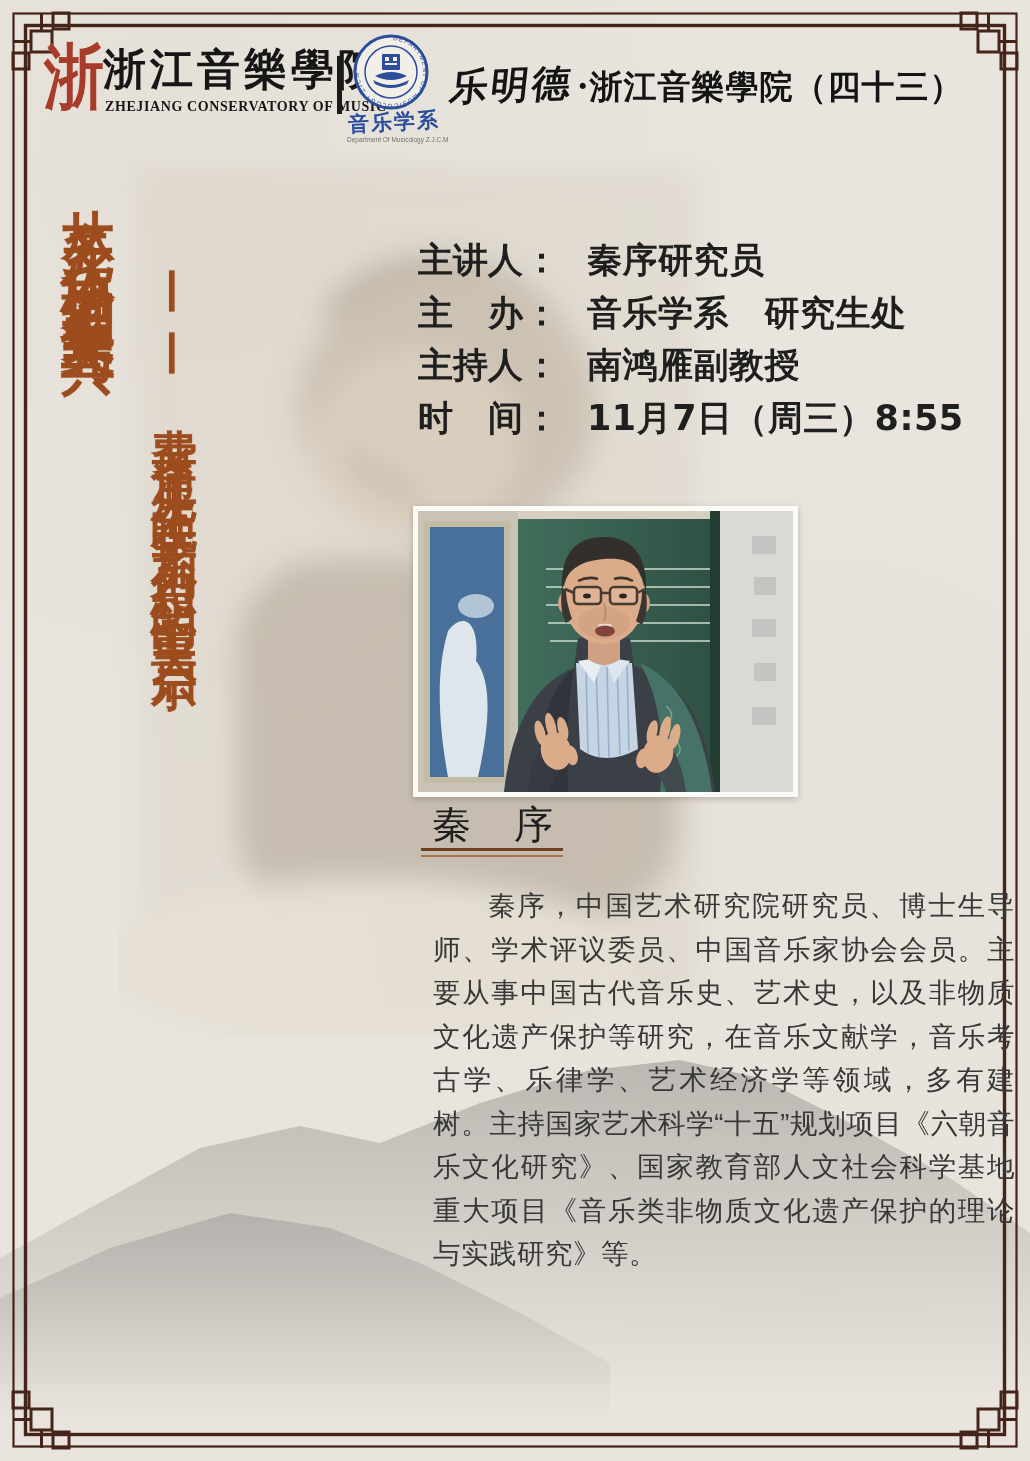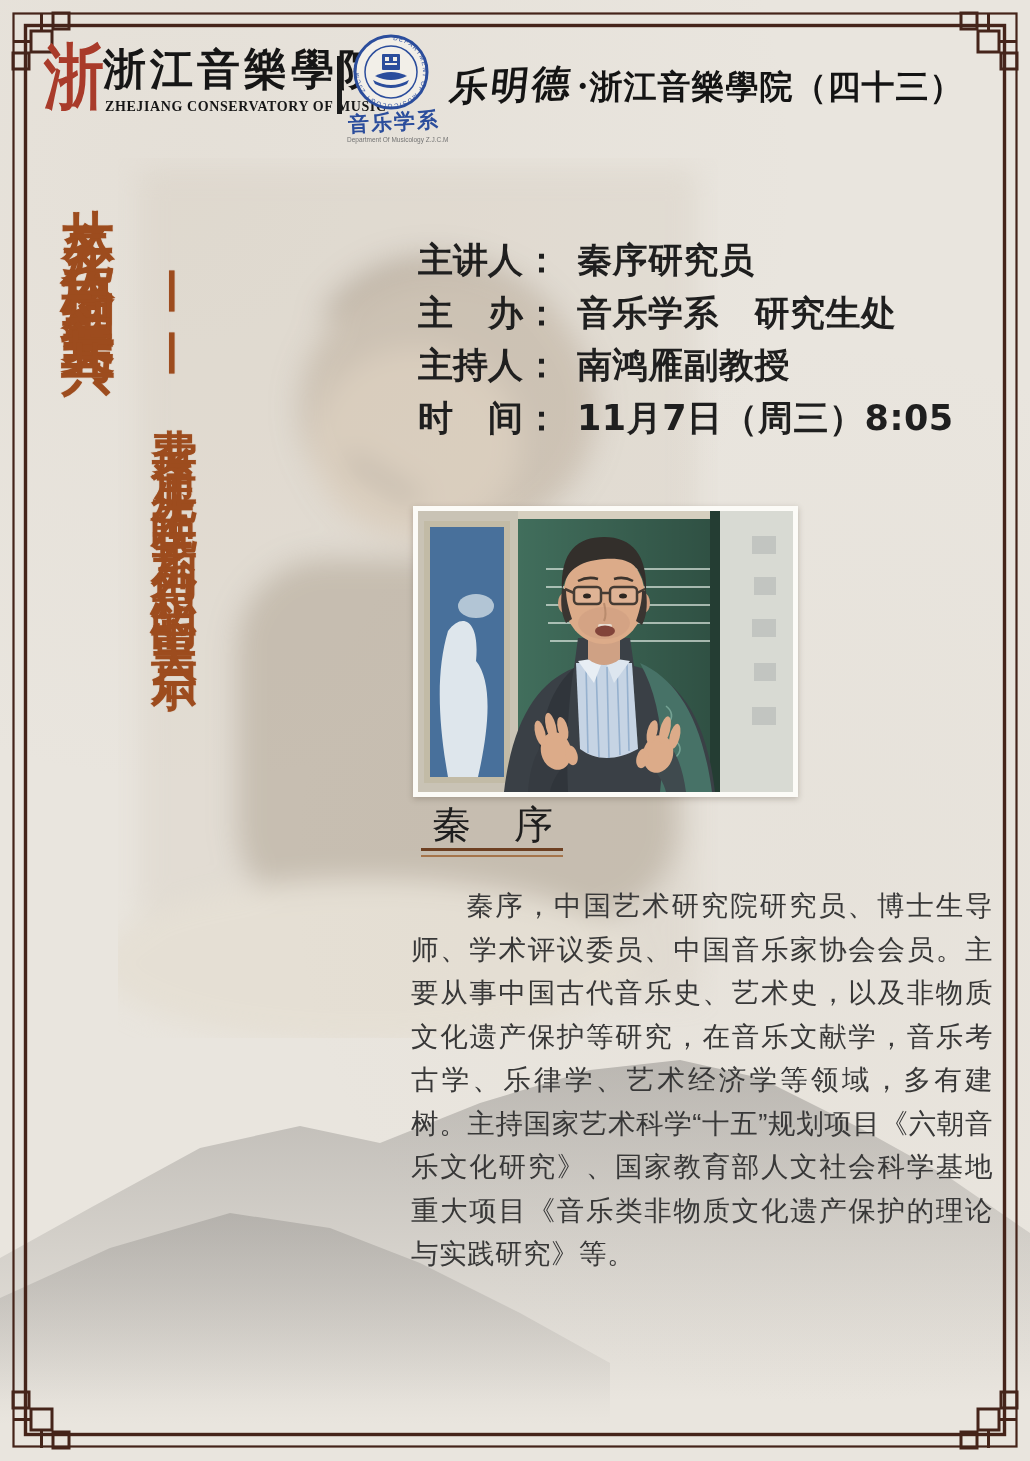--- a/index.html
+++ b/index.html
@@ -35,32 +35,32 @@
   
   .vcol{writing-mode:vertical-rl; color:#9d4c1e; font-weight:bold;
         text-shadow:0 0 1px rgba(157,76,30,.45); white-space:nowrap;}
   .vcol1{left:52px; top:166px; font-size:54px; letter-spacing:12px; height:820px;}
   .vcol2{left:144px; top:268px; font-size:46px; letter-spacing:16px; height:1140px;}
 
   
   .info{left:418px; top:234px; width:590px; color:#1f1f1f; font-weight:bold;}
   .info .row{height:52.5px; font-size:35px; line-height:52.5px; white-space:nowrap;}
   .info .label{display:inline-block; width:106px;}
-  .info .value{margin-left:18px; font-family:"DejaVu Sans", sans-serif;
+  .info .value{margin-left:28px; font-family:"DejaVu Sans", sans-serif;
         font-weight:bold; letter-spacing:0.5px;}
 
   
   .photo{left:413px; top:506px; width:375px; height:281px; background:#fff;
         border:5px solid #fcfbf7; box-shadow:0 2px 6px rgba(60,45,30,.25);}
   .caption{left:432px; top:798px; font-size:39px; color:#1e1e1e; letter-spacing:2px;}
   .cap-line1{left:421px; top:848px; width:142px; height:3px; background:#6e4022;}
   .cap-line2{left:421px; top:855px; width:142px; height:2px; background:#a5744a;}
 
   
-  .bio{left:411px; top:884px; width:582px; font-size:27.5px; line-height:43.5px;
+  .bio{left:433px; top:884px; width:582px; font-size:27.5px; line-height:43.5px;
         color:#383838; font-family:"Liberation Sans", sans-serif;
         text-align:justify; text-indent:2em; letter-spacing:0.5px;}
 
   .ghost{left:118px; top:158px; width:600px; height:880px; pointer-events:none;}
   .mountains{left:0; top:1048px; width:1030px; height:413px; pointer-events:none;}
   .frame{left:0; top:0; width:1030px; height:1461px; pointer-events:none;}
 </style>
 </head>
 <body>
 
@@ -140,21 +140,21 @@
     <span class="script">乐明德</span><span>·浙江音樂學院（四十三）</span>
   </div>
 
   <div class="abs vcol vcol1">从多元一体格局到美美与共</div>
   <div class="abs vcol vcol2">——费孝通先生晚年系列思想的重大启示</div>
 
   <div class="abs info">
     <div class="row"><span class="label">主讲人</span><span>：</span><span class="value">秦序研究员</span></div>
     <div class="row"><span class="label">主　办</span><span>：</span><span class="value">音乐学系　研究生处</span></div>
     <div class="row"><span class="label">主持人</span><span>：</span><span class="value">南鸿雁副教授</span></div>
-    <div class="row"><span class="label">时　间</span><span>：</span><span class="value">11月7日（周三）8:05</span></div>
+    <div class="row"><span class="label">时　间</span><span>：</span><span class="value">11月7日（周三）8:55</span></div>
   </div>
 
   <div class="abs photo">
     <svg viewBox="0 0 375 281" width="375" height="281">
       <defs>
         <linearGradient id="bgrad" x1="0" y1="0" x2="1" y2="0">
           <stop offset="0" stop-color="#000" stop-opacity="0"></stop>
           <stop offset="1" stop-color="#000" stop-opacity="0.28"></stop>
         </linearGradient>
       </defs>

